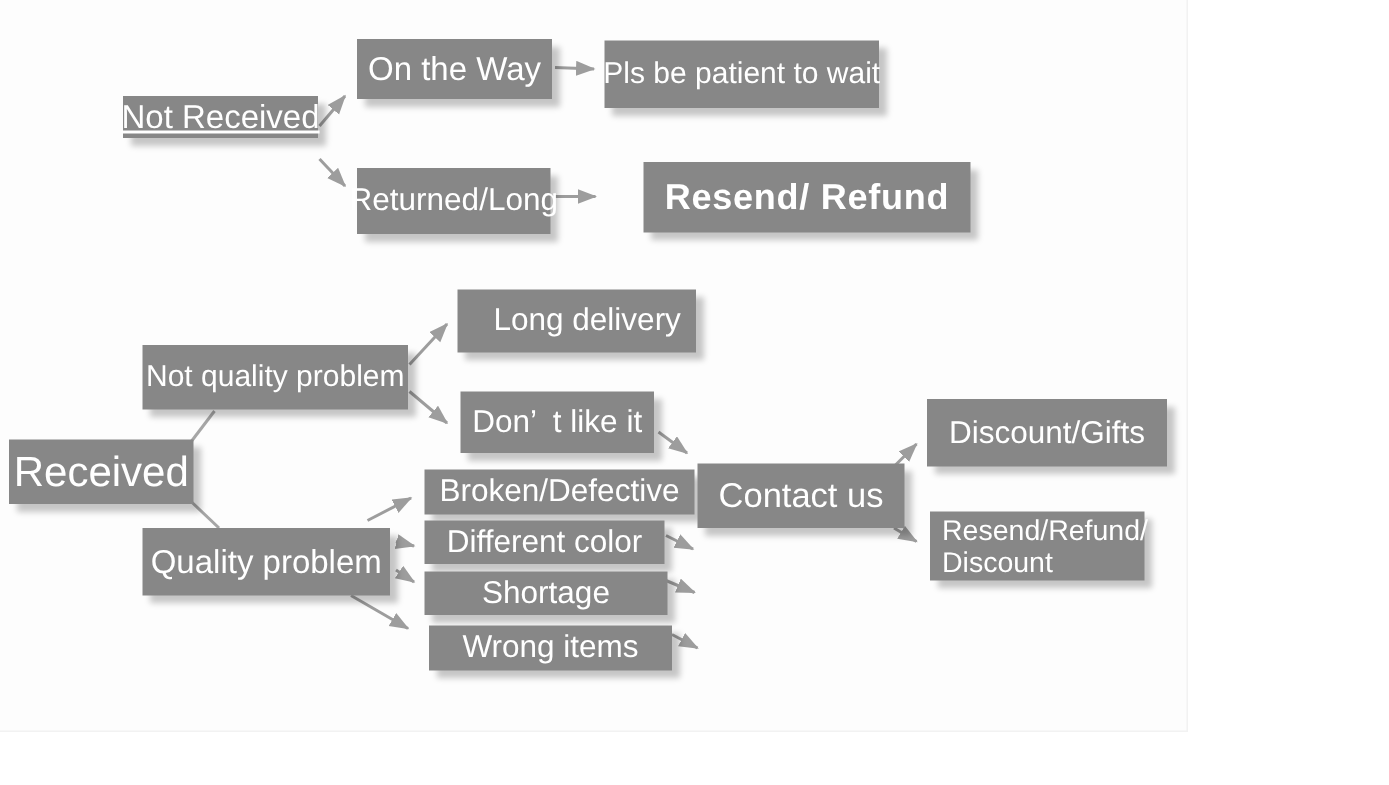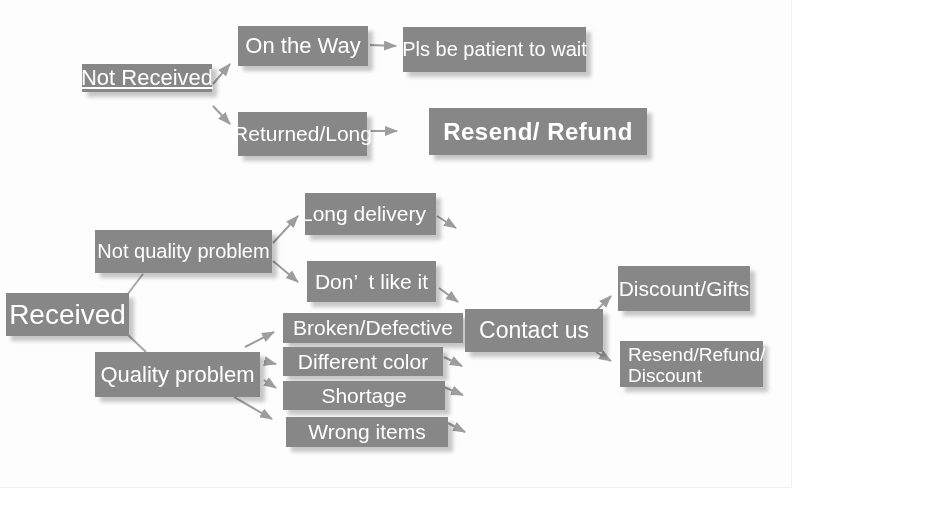--- a/index.html
+++ b/index.html
@@ -32,21 +32,21 @@
     position: absolute;
     background: #878787;
     color: #ffffff;
     display: flex;
     align-items: center;
     justify-content: center;
     box-shadow: 5px 5px 4px rgba(0,0,0,0.22);
     white-space: nowrap;
     z-index: 2;
   }
-  .node.left-align { justify-content: flex-start; }
+  .node.left-align { justify-content: flex-start; padding-left: 28px; }
   .node.clip { overflow: hidden; }
   .node.wrap {
     white-space: normal;
     text-align: left;
     align-items: flex-start;
     line-height: 1.12;
   }
   .node.semibold {
     font-weight: bold;
     letter-spacing: 0.5px;
@@ -61,21 +61,21 @@
   #n-received         { left: 6px;   top: 293px; width: 123px; height: 43px; font-size: 28px; }
   #n-not-quality      { left: 95px;  top: 230px; width: 177px; height: 43px; font-size: 20px; }
   #n-long-delivery    { left: 305px; top: 193px; width: 131px; height: 42px; font-size: 21px; text-indent: -4px; }
   #n-dont-like        { left: 307px; top: 261px; width: 129px; height: 41px; font-size: 21px; }
   #n-quality-problem  { left: 95px;  top: 352px; width: 165px; height: 45px; font-size: 22px; }
   #n-broken-defective { left: 283px; top: 313px; width: 180px; height: 30px; font-size: 21px; }
   #n-different-color  { left: 283px; top: 347px; width: 160px; height: 29px; font-size: 21px; }
   #n-shortage         { left: 283px; top: 381px; width: 162px; height: 29px; font-size: 21px; }
   #n-wrong-items      { left: 286px; top: 417px; width: 162px; height: 30px; font-size: 21px; text-align: right; }
   #n-contact-us       { left: 465px; top: 309px; width: 138px; height: 43px; font-size: 23px; }
-  #n-discount-gifts   { left: 618px; top: 266px; width: 132px; height: 45px; font-size: 21px; }
+  #n-discount-gifts   { left: 618px; top: 266px; width: 160px; height: 45px; font-size: 21px; }
   #n-resend-refund-discount { left: 620px; top: 341px; width: 143px; height: 46px; font-size: 19px; padding: 3px 0 0 8px; box-sizing: border-box; }
 
   #arrow-layer line { stroke: #9d9d9d; stroke-width: 2; }
   #arrow-layer line.plain { stroke: #a6a6a6; }
 </style>
 </head>
 <body>
 
 <div id="stage">
   <div id="content-area"></div>

